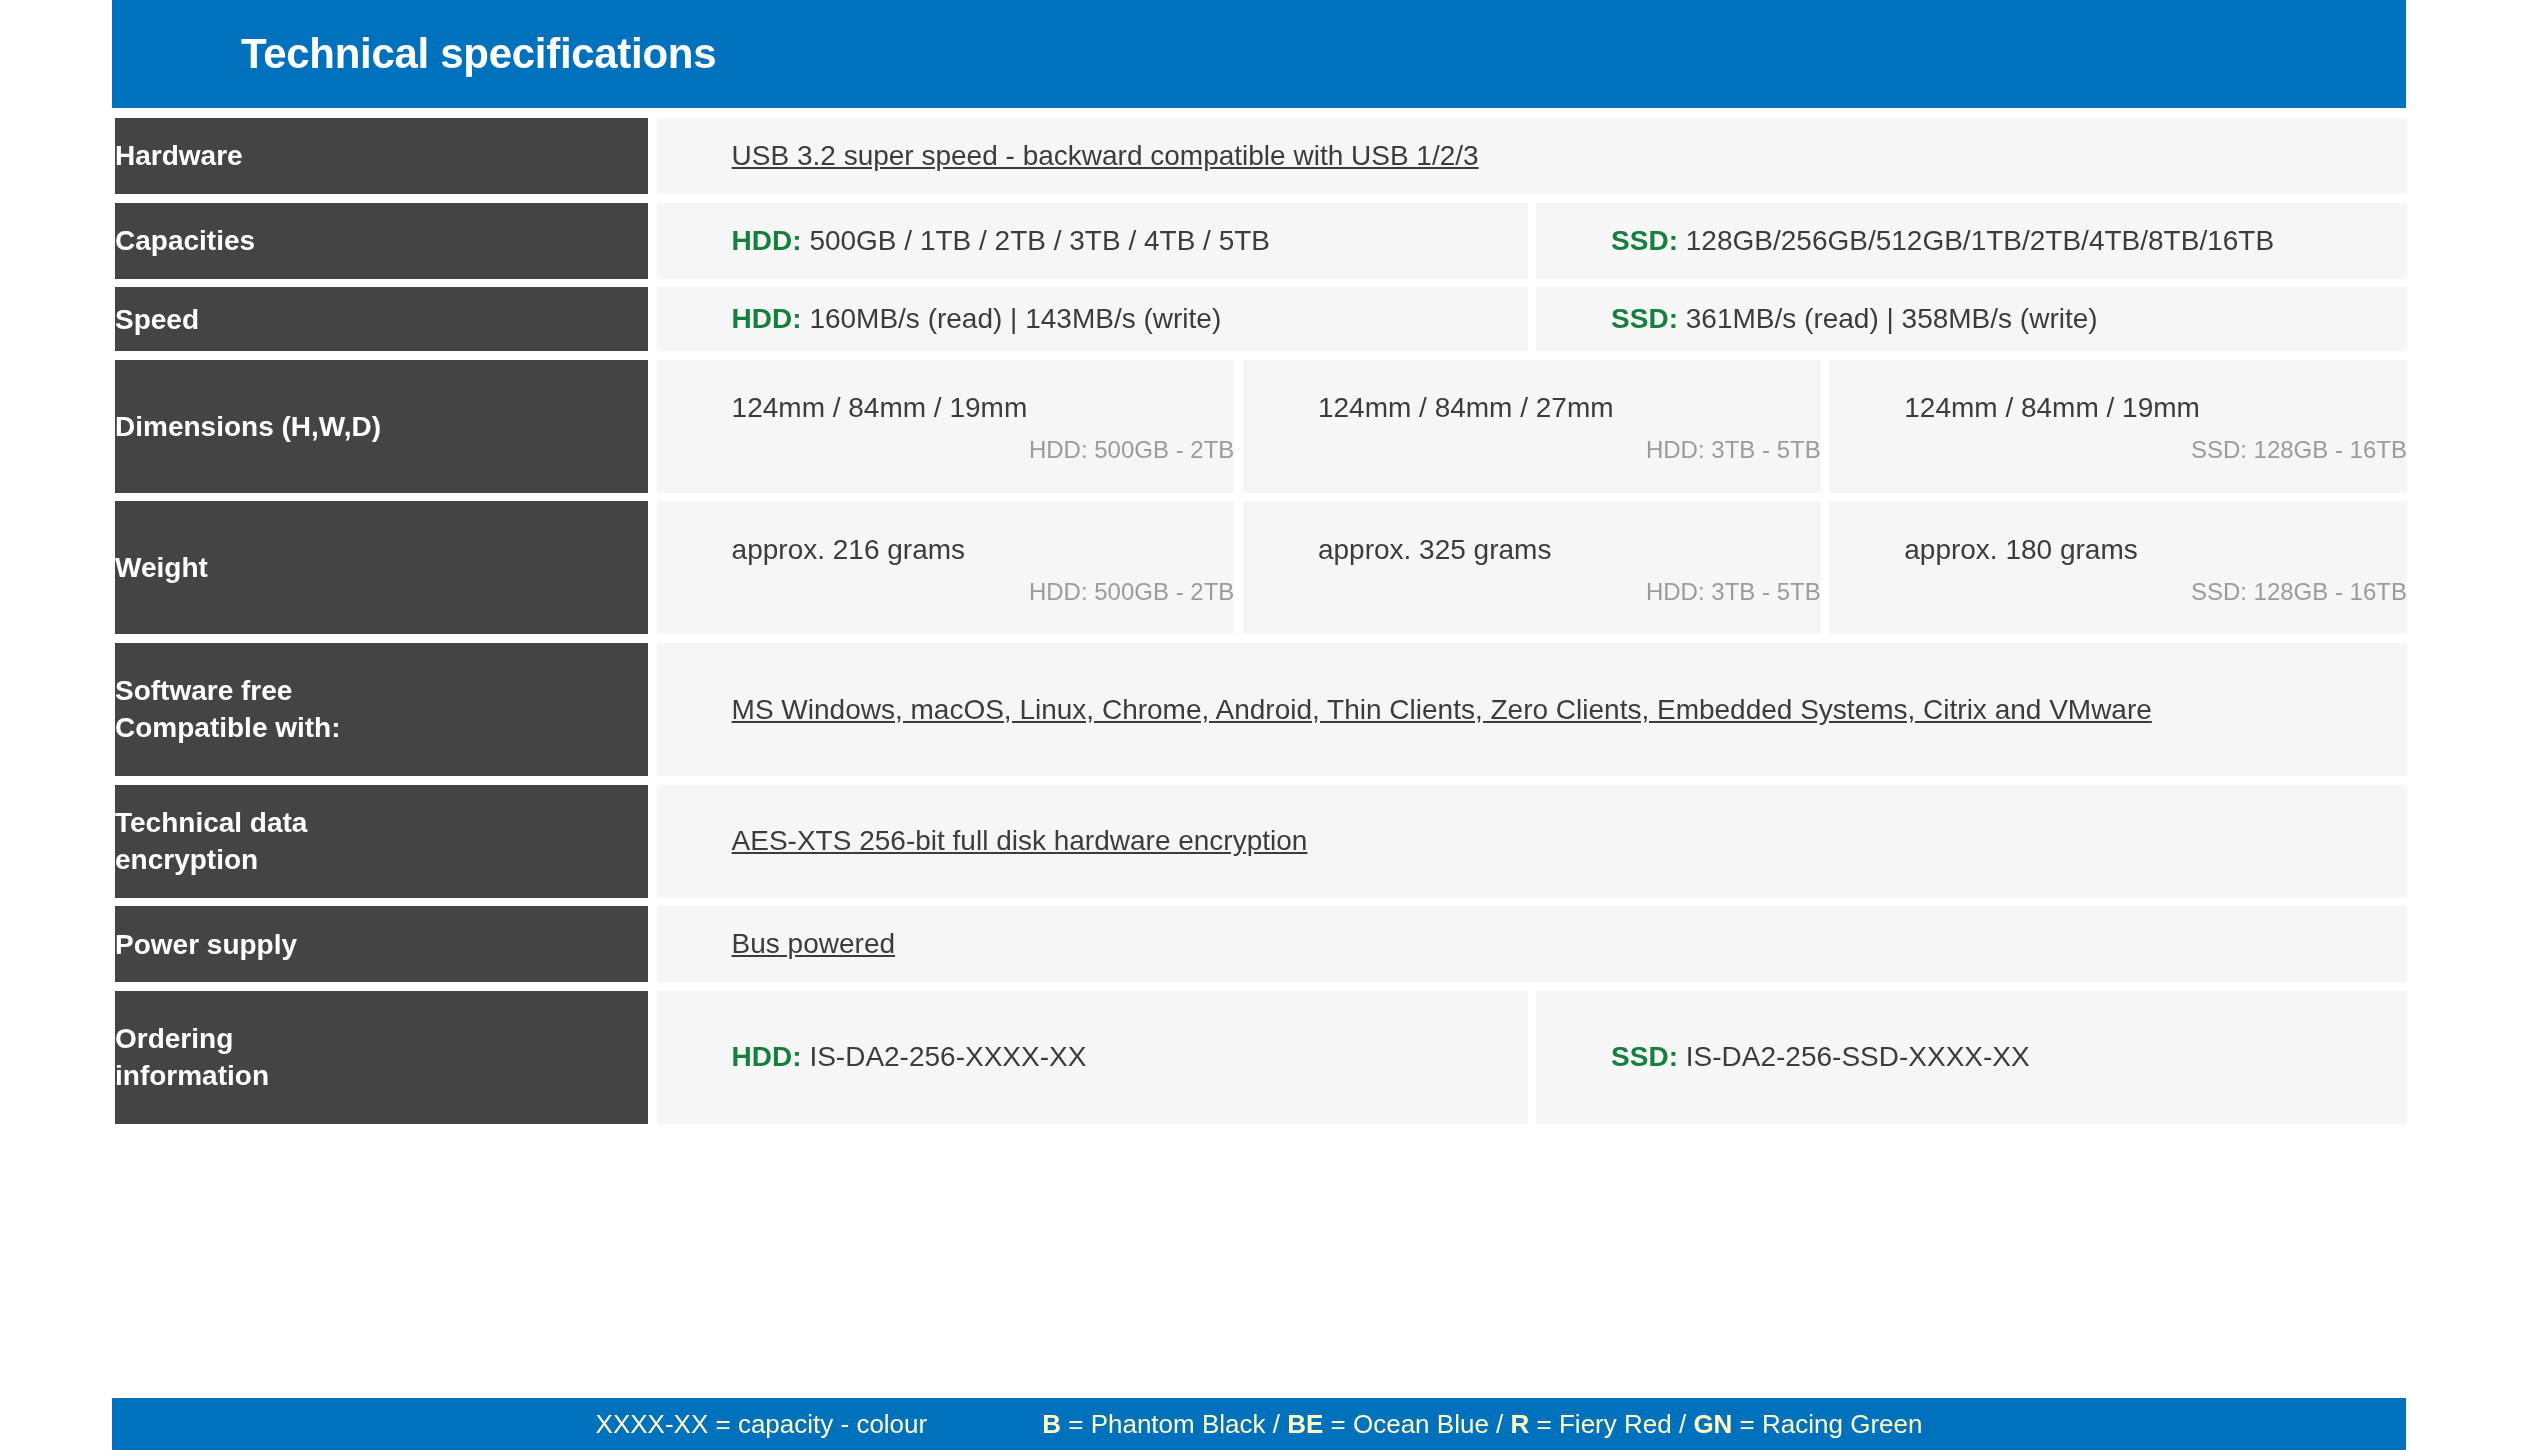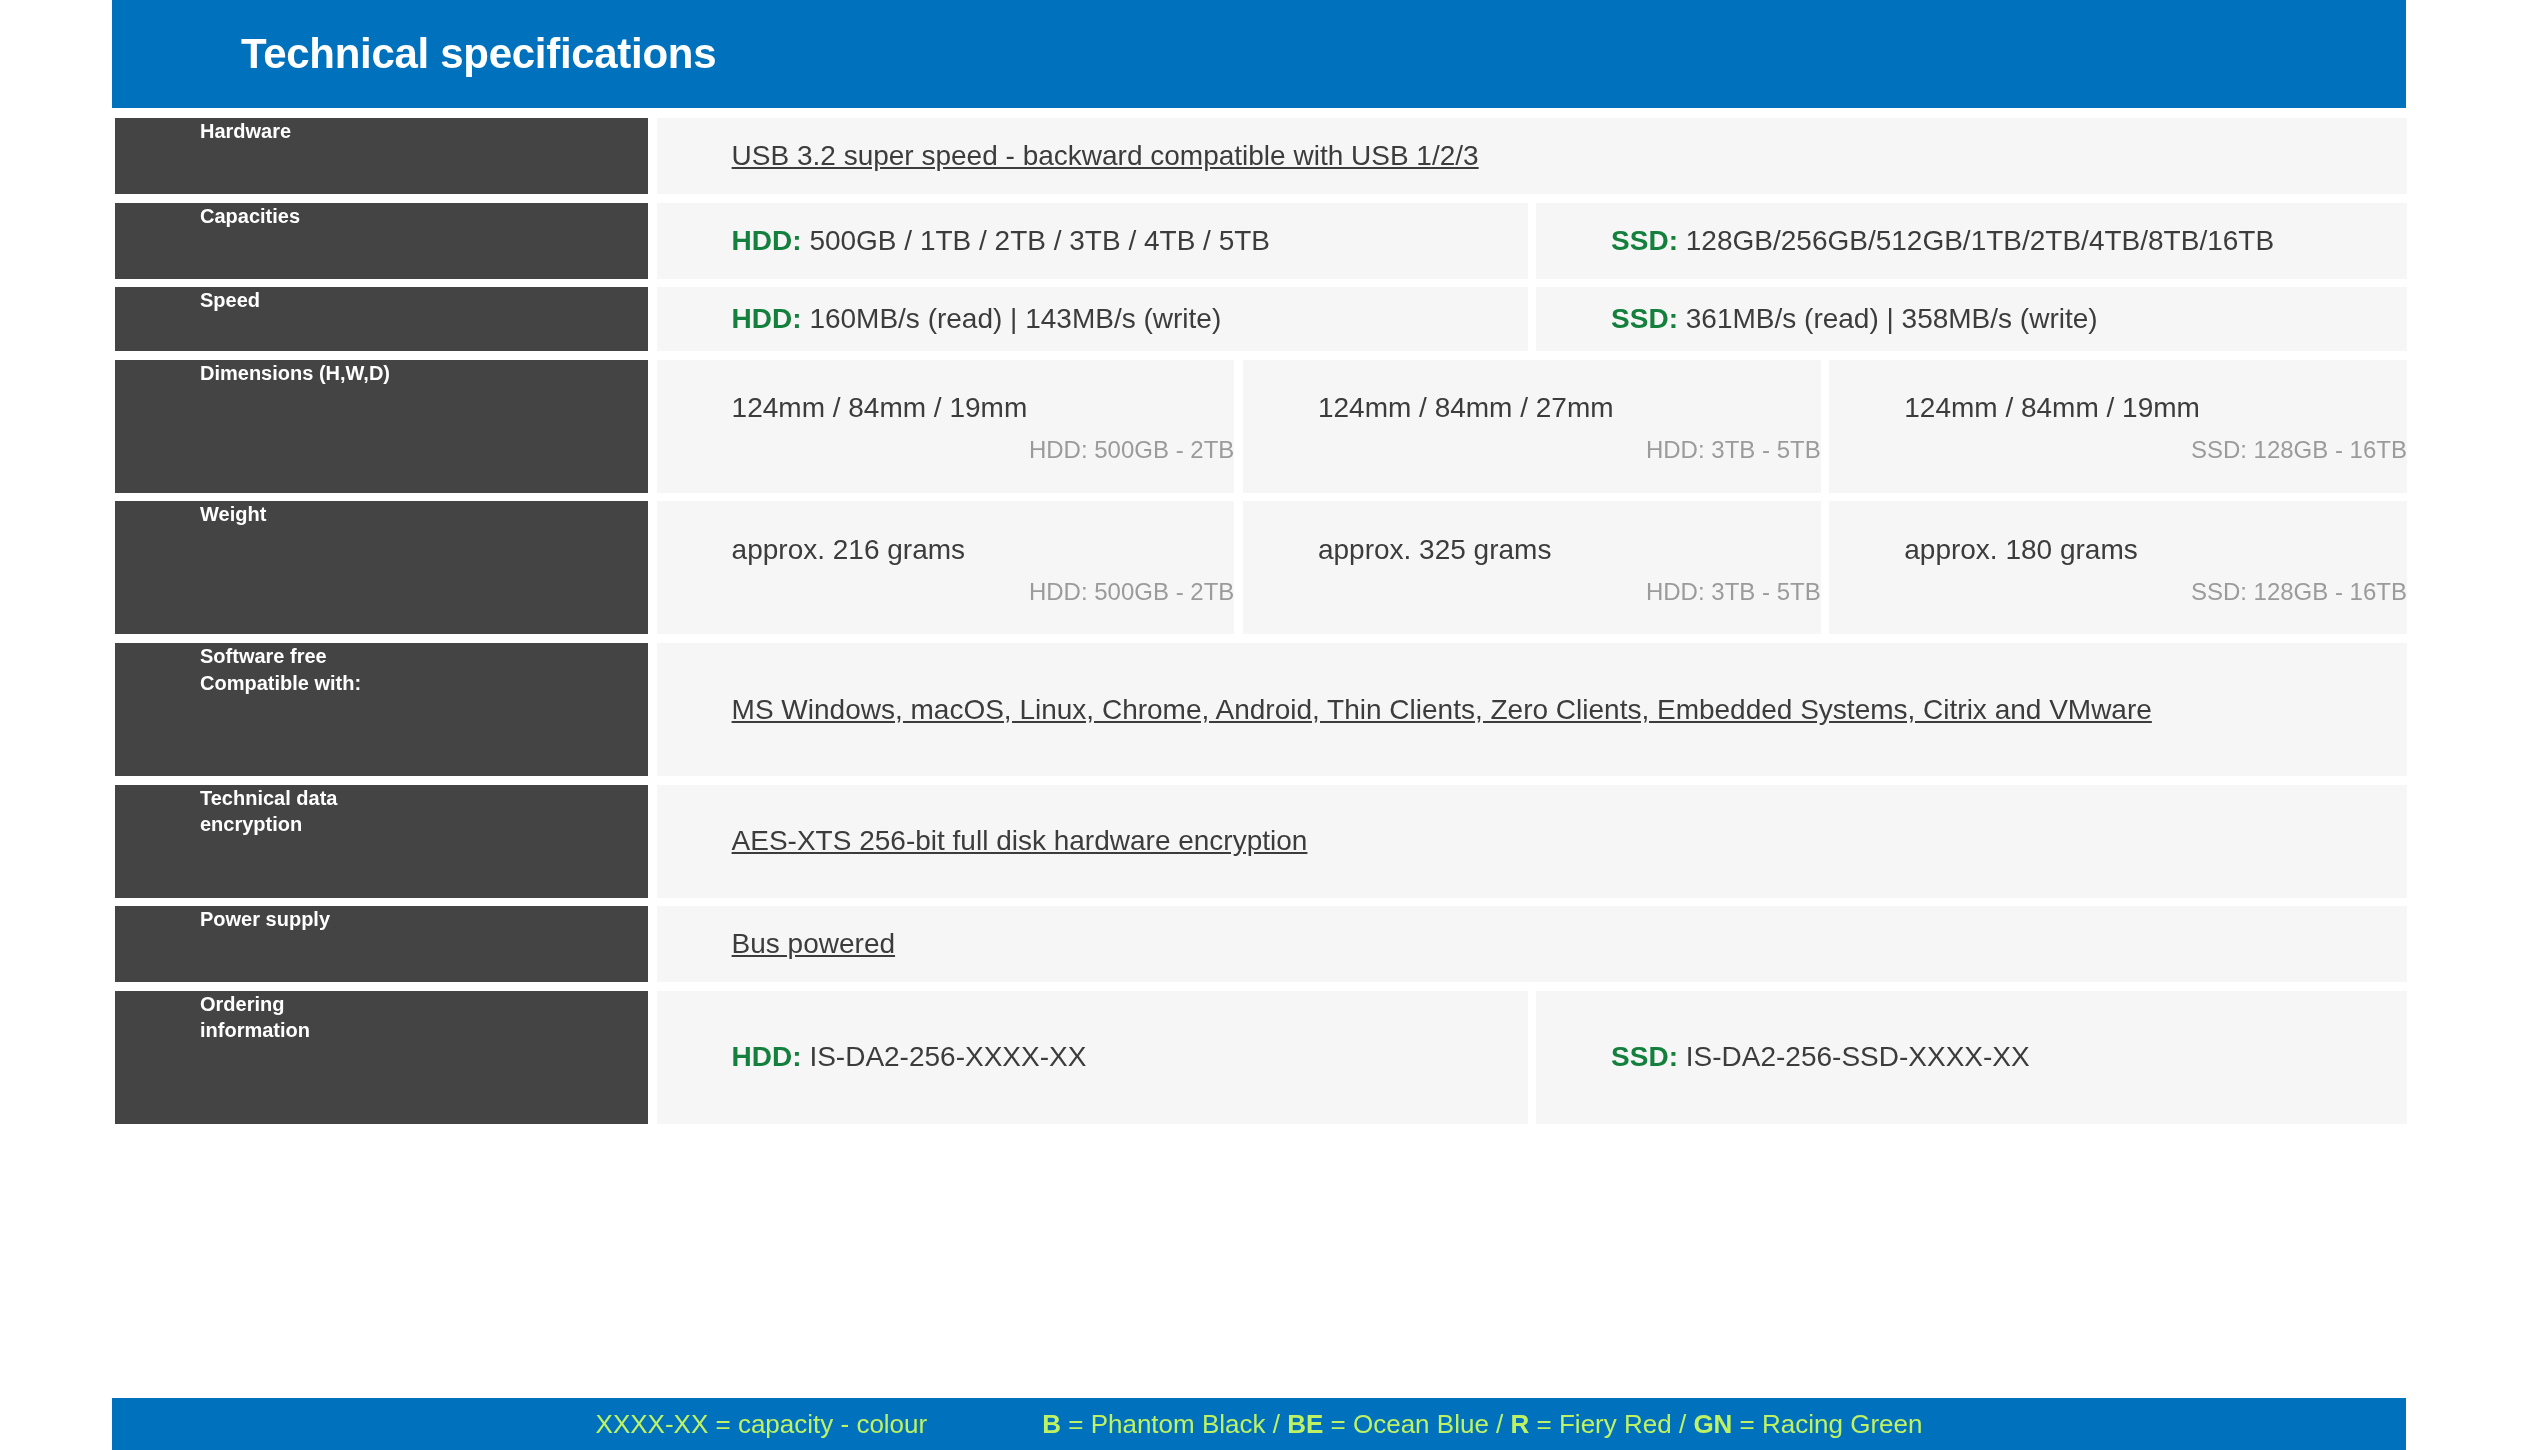--- a/index.html
+++ b/index.html
@@ -53,25 +53,24 @@
     display: flex;
     align-items: stretch;
     margin-bottom: 8.6px;
   }
 
   .label-cell {
     width: 533px;
     flex: 0 0 533px;
     background: #444444;
     color: #ffffff;
-    font-size: 20px;
+    font-size: 28px;
     font-weight: bold;
     display: flex;
-    align-items: flex-start;
-    padding-left: 85px;
+    align-items: center;
     box-sizing: border-box;
     line-height: 1.33;
   }
   .label-cell .label-text {
     display: block;
   }
 
   .value-area {
     flex: 1 1 auto;
     display: flex;
@@ -121,21 +120,21 @@
     position: absolute;
     left: 112px;
     top: 1398px;
     width: 2294px;
     height: 53px;
     background: #0071bc;
     display: flex;
     align-items: center;
     justify-content: center;
     gap: 115px;
-    color: #bef264;
+    color: #fef9c3;
     font-size: 26px;
   }
   .footer-bar b { font-weight: bold; }
 </style>
 </head>
 <body>
 
 <div class="sheet">
 
   <div class="header-bar">

